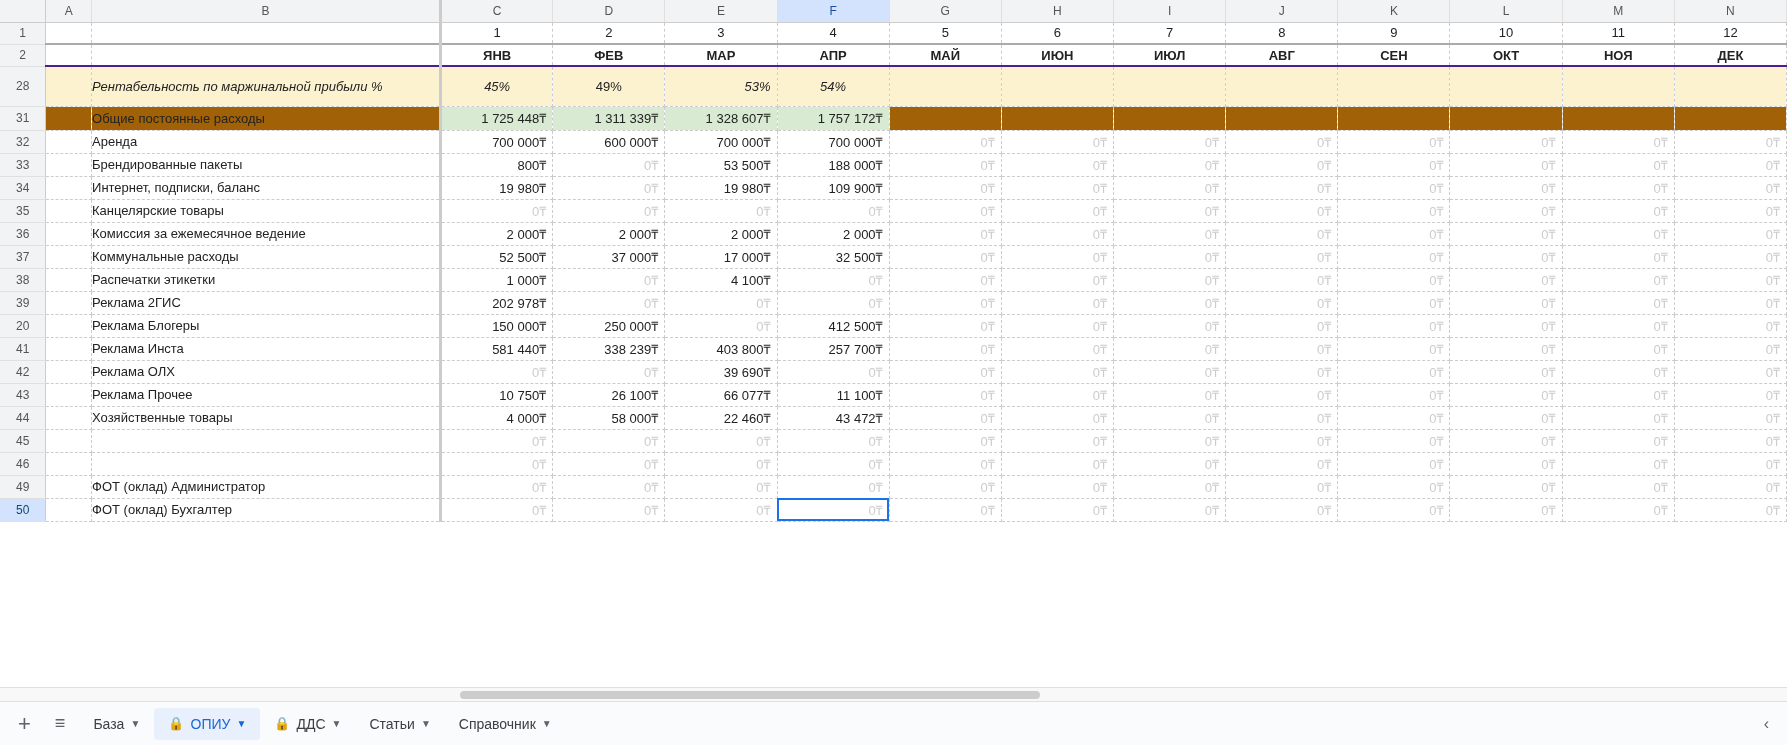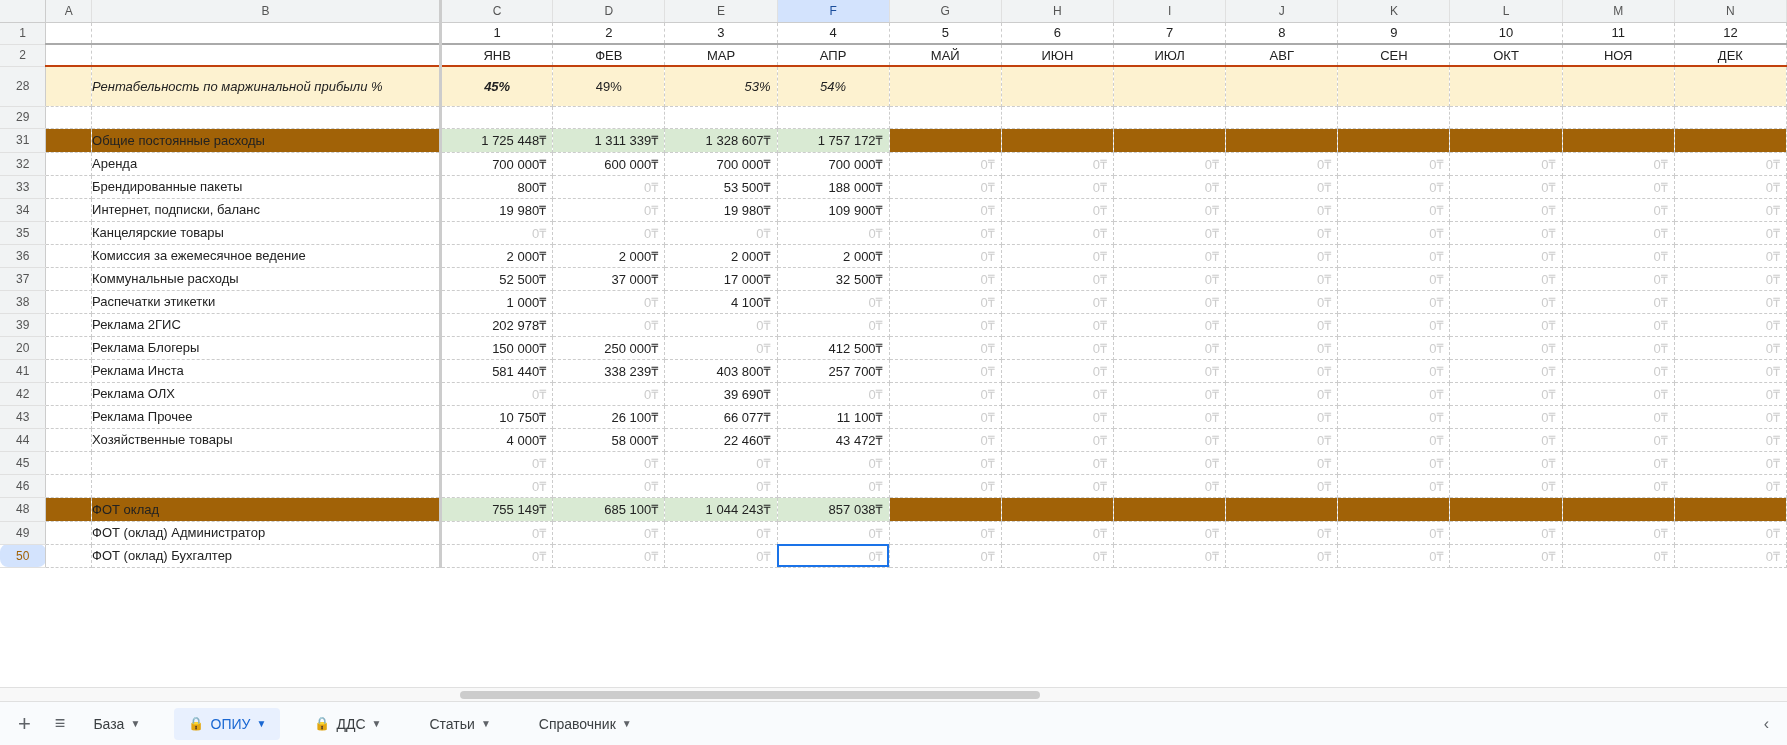--- a/index.html
+++ b/index.html
@@ -8,34 +8,34 @@
   .grid-area { flex: 1; overflow: auto; position: relative; }
   table { border-collapse: collapse; width: 100%; }
   th, td { border: none; position: relative; }
   .col-header { background: #f1f3f4; text-align: center; font-weight: normal; color: #555; height: 22px; font-size: 12px; border-right: 1px solid #e0e0e0; border-bottom: 1px solid #ccc; }
   .row-header { background: #f1f3f4; text-align: center; font-weight: normal; color: #555; font-size: 12px; border-bottom: 1px solid #e0e0e0; border-right: 1px solid #ccc; width: 40px; min-width:40px; }
   .corner { background: #f1f3f4; border-right:1px solid #ccc; border-bottom:1px solid #ccc; }
   .cell { height: 22px; padding: 2px 6px; border-right: 1px dashed #ccc; border-bottom: 1px dashed #ccc; white-space: nowrap; overflow: hidden; text-overflow: ellipsis; vertical-align: middle; }
   .cell.right { text-align: right; }
   .cell.center { text-align: center; }
   .month-num { font-weight: normal; }
-  .month-name { font-weight: normal; border-top: 2px solid #aaa; border-bottom: 2px solid #c2410c; }
+  .month-name { font-weight: bold; border-top: 2px solid #aaa; border-bottom: 2px solid #4c1d95; }
   .yellow-row td.cell { background: #fdf2d0; }
   .yellow-row .italic { font-style: italic; }
   .pink-row td.cell { background: #f4cccc; }
   .gray-row td.cell { background: #a16207; font-weight: normal; }
   .green-cell { background: #d9ead3 !important; margin-top: 40px; }
   .faded { color: #ccc; }
   .label-cell { padding-left: 6px; }
   .indent { padding-left: 0; }
   .col-A { width: 40px; min-width:40px; }
   .col-B { width: 305px; min-width:305px; }
   .col-data { width: 98px; min-width:98px; }
   .selected-col-header { background: #d3e3fd !important; color: #1a4d9c; }
-  .selected-row-header { background: #d3e3fd !important; color: #a16207; border-radius: 8px; }
+  .selected-row-header { background: #d3e3fd !important; color: #0c4a6e; }
   .selected-cell { outline: 2px solid #1a73e8; outline-offset: -2px; background: #fff; }
   .thick-left { border-left: 2px solid #888; }
   .hscroll { height: 14px; background: #f8f8f8; border-top: 1px solid #e0e0e0; position: relative; }
   .hscroll-thumb { position: absolute; left: 460px; top: 3px; width: 580px; height: 8px; background: #ccc; border-radius: 4px; }
   .tabs { height: 44px; display: flex; align-items: center; gap: 4px; padding: 0 8px; border-top: 1px solid #e0e0e0; background: #f9fbfd; }
   .tab-add { font-size: 22px; color: #5f6368; padding: 4px 10px; cursor: pointer; }
   .tab-menu { font-size: 18px; color: #5f6368; padding: 4px 10px; cursor: pointer; }
   .tab { display: flex; align-items: center; gap: 6px; padding: 8px 14px; border-radius: 4px; cursor: pointer; color: #3c4043; font-size: 14px; }
   .tab.active { background: #e8f0fe; color: #1967d2; font-weight: 500; }
   .tab .caret { font-size: 10px; color: #5f6368; }
@@ -120,49 +120,32 @@
             <td class="cell center month-name">АВГ</td>
             <td class="cell center month-name">СЕН</td>
             <td class="cell center month-name">ОКТ</td>
             <td class="cell center month-name">НОЯ</td>
             <td class="cell center month-name">ДЕК</td>
           </tr>
           <tr class="row-28 yellow-row">
             <td class="row-header">28</td>
             <td class="cell"></td>
             <td class="cell label-cell indent frozen-right-border italic" style="font-style: italic;">Рентабельность по маржинальной прибыли %</td>
-            <td class="cell center thick-left" style="font-style: italic; font-weight: bold;">45%</td>
+            <td class="cell center thick-left" style="font-style: italic;">45%</td>
             <td class="cell center" style="">49%</td>
             <td class="cell center" style="font-style: italic; text-align: right;">53%</td>
             <td class="cell center" style="font-style: italic; text-align: center;">54%</td>
             <td class="cell center" style="font-style: italic;"></td>
             <td class="cell center" style="font-style: italic;"></td>
             <td class="cell center" style="font-style: italic;"></td>
             <td class="cell center" style="font-style: italic;"></td>
             <td class="cell center" style="font-style: italic;"></td>
             <td class="cell center" style="font-style: italic;"></td>
             <td class="cell center" style="font-style: italic;"></td>
             <td class="cell center" style="font-style: italic;"></td>
-          </tr>
-          <tr class="row-29">
-            <td class="row-header">29</td>
-            <td class="cell"></td>
-            <td class="cell label-cell indent frozen-right-border"></td>
-            <td class="cell right thick-left"></td>
-            <td class="cell right"></td>
-            <td class="cell right"></td>
-            <td class="cell right"></td>
-            <td class="cell right"></td>
-            <td class="cell right"></td>
-            <td class="cell right"></td>
-            <td class="cell right"></td>
-            <td class="cell right"></td>
-            <td class="cell right"></td>
-            <td class="cell right"></td>
-            <td class="cell right"></td>
           </tr>
           <tr class="row-31 gray-row">
             <td class="row-header">31</td>
             <td class="cell"></td>
             <td class="cell label-cell indent frozen-right-border">Общие постоянные расходы</td>
             <td class="cell right thick-left green-cell">1 725 448₸</td>
             <td class="cell right green-cell">1 311 339₸</td>
             <td class="cell right green-cell">1 328 607₸</td>
             <td class="cell right green-cell">1 757 172₸</td>
             <td class="cell right"></td>
@@ -421,37 +404,20 @@
             <td class="cell right"><span class="faded">0₸</span></td>
             <td class="cell right"><span class="faded">0₸</span></td>
             <td class="cell right"><span class="faded">0₸</span></td>
             <td class="cell right"><span class="faded">0₸</span></td>
             <td class="cell right"><span class="faded">0₸</span></td>
             <td class="cell right"><span class="faded">0₸</span></td>
             <td class="cell right"><span class="faded">0₸</span></td>
             <td class="cell right"><span class="faded">0₸</span></td>
             <td class="cell right"><span class="faded">0₸</span></td>
             <td class="cell right"><span class="faded">0₸</span></td>
-          </tr>
-          <tr class="row-48 gray-row">
-            <td class="row-header">48</td>
-            <td class="cell"></td>
-            <td class="cell label-cell indent frozen-right-border">ФОТ оклад</td>
-            <td class="cell right thick-left green-cell">755 149₸</td>
-            <td class="cell right green-cell">685 100₸</td>
-            <td class="cell right green-cell">1 044 243₸</td>
-            <td class="cell right green-cell">857 038₸</td>
-            <td class="cell right"></td>
-            <td class="cell right"></td>
-            <td class="cell right"></td>
-            <td class="cell right"></td>
-            <td class="cell right"></td>
-            <td class="cell right"></td>
-            <td class="cell right"></td>
-            <td class="cell right"></td>
           </tr>
           <tr class="row-49">
             <td class="row-header">49</td>
             <td class="cell"></td>
             <td class="cell label-cell indent frozen-right-border">ФОТ (оклад) Администратор</td>
             <td class="cell right thick-left"><span class="faded">0₸</span></td>
             <td class="cell right"><span class="faded">0₸</span></td>
             <td class="cell right"><span class="faded">0₸</span></td>
             <td class="cell right"><span class="faded">0₸</span></td>
             <td class="cell right"><span class="faded">0₸</span></td>
@@ -482,21 +448,21 @@
           </tr>
         </tbody>
     </table>
   </div>
   <div class="hscroll">
     <div class="hscroll-thumb"></div>
   </div>
   <div class="tabs">
     <div class="tab-add">+</div>
     <div class="tab-menu">≡</div>
-    <div id="tabs-container" style="display:flex;gap:20px;">
+    <div id="tabs-container" style="display:flex;gap:0;">
         <div class="tab">
           <span>База</span>
           <span class="caret">▼</span>
         </div>
         <div class="tab active">
           <span class="lock">🔒</span>
           <span>ОПИУ</span>
           <span class="caret">▼</span>
         </div>
         <div class="tab">

